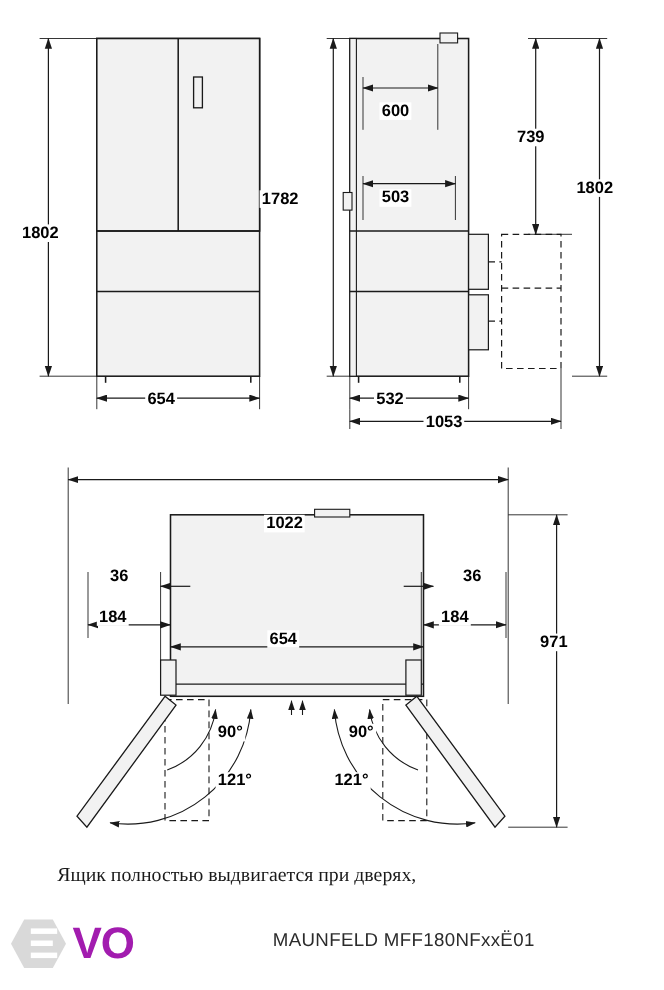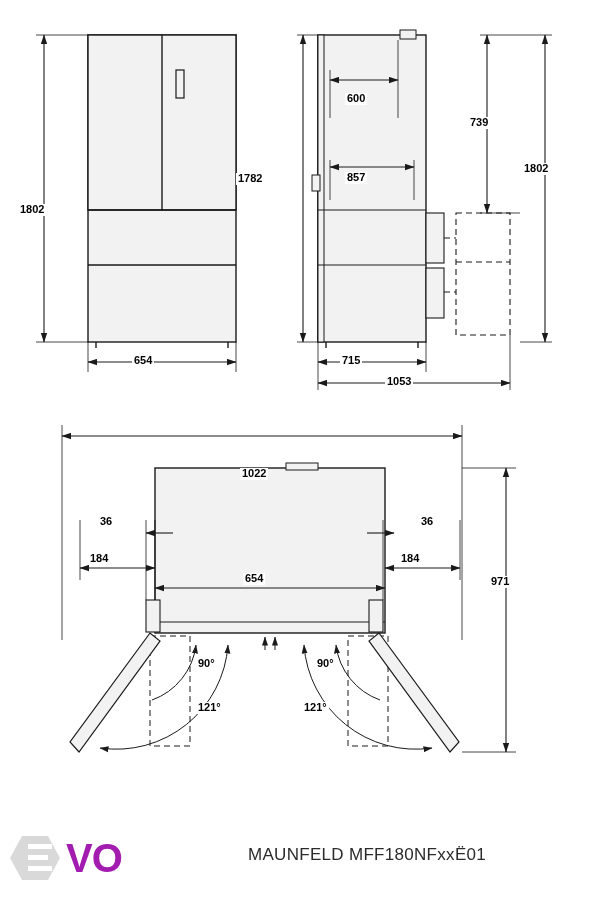--- a/index.html
+++ b/index.html
@@ -19,21 +19,21 @@
     position: absolute;
     left: 0;
     top: 0;
     width: 604px;
     height: 900px;
   }
   .dim-label {
     position: absolute;
     font-family: "Liberation Sans", sans-serif;
     font-weight: bold;
-    font-size: 11px;
+    font-size: 15px;
     color: #000;
     background: #ffffff;
     padding: 0 2px;
     white-space: nowrap;
     line-height: 1.05;
   }
   .caption {
     position: absolute;
     left: 52px;
     top: 782px;
@@ -207,37 +207,38 @@
     <rect x="28" y="844" width="24" height="5" fill="#ffffff"></rect>
     <rect x="28" y="855" width="20" height="5" fill="#ffffff"></rect>
     <rect x="28" y="866" width="24" height="5" fill="#ffffff"></rect>
   </g>
 </svg>
 
 <div class="dim-label" style="left:18px; top:204px;">1802</div>
 <div class="dim-label" style="left:132px; top:355px;">654</div>
 
 <div class="dim-label" style="left:345px; top:93px;">600</div>
-<div class="dim-label" style="left:345px; top:172px;">857</div>
+<div class="dim-label" style="left:345px; top:172px;">503</div>
 <div class="dim-label" style="left:236px; top:173px;text-align:center;">1782</div>
-<div class="dim-label" style="left:340px; top:355px;">715</div>
+<div class="dim-label" style="left:340px; top:355px;">532</div>
 <div class="dim-label" style="left:385px; top:376px;">1053</div>
 <div class="dim-label" style="left:468px; top:117px;">739</div>
 <div class="dim-label" style="left:522px; top:163px;">1802</div>
 
 <div class="dim-label" style="left:240px; top:424px;margin-top:44px;">1022</div>
 <div class="dim-label" style="left:98px; top:516px;">36</div>
 <div class="dim-label" style="left:88px; top:553px;">184</div>
 <div class="dim-label" style="left:243px; top:573px;">654</div>
 <div class="dim-label" style="left:419px; top:516px;">36</div>
 <div class="dim-label" style="left:399px; top:553px;">184</div>
 <div class="dim-label" style="left:489px; top:576px;">971</div>
 
 <div class="dim-label" style="left:196px; top:658px;">90°</div>
 <div class="dim-label" style="left:315px; top:658px;">90°</div>
 <div class="dim-label" style="left:196px; top:702px;">121°</div>
 <div class="dim-label" style="left:302px; top:702px;">121°</div>
 
 <div class="caption">
+  <div>Ящик полностью выдвигается при дверях,</div>
 </div>
 
 <div class="model">MAUNFELD MFF180NFxxË01</div>
 <div class="logo-text">VO</div>
 
 </body></html>

